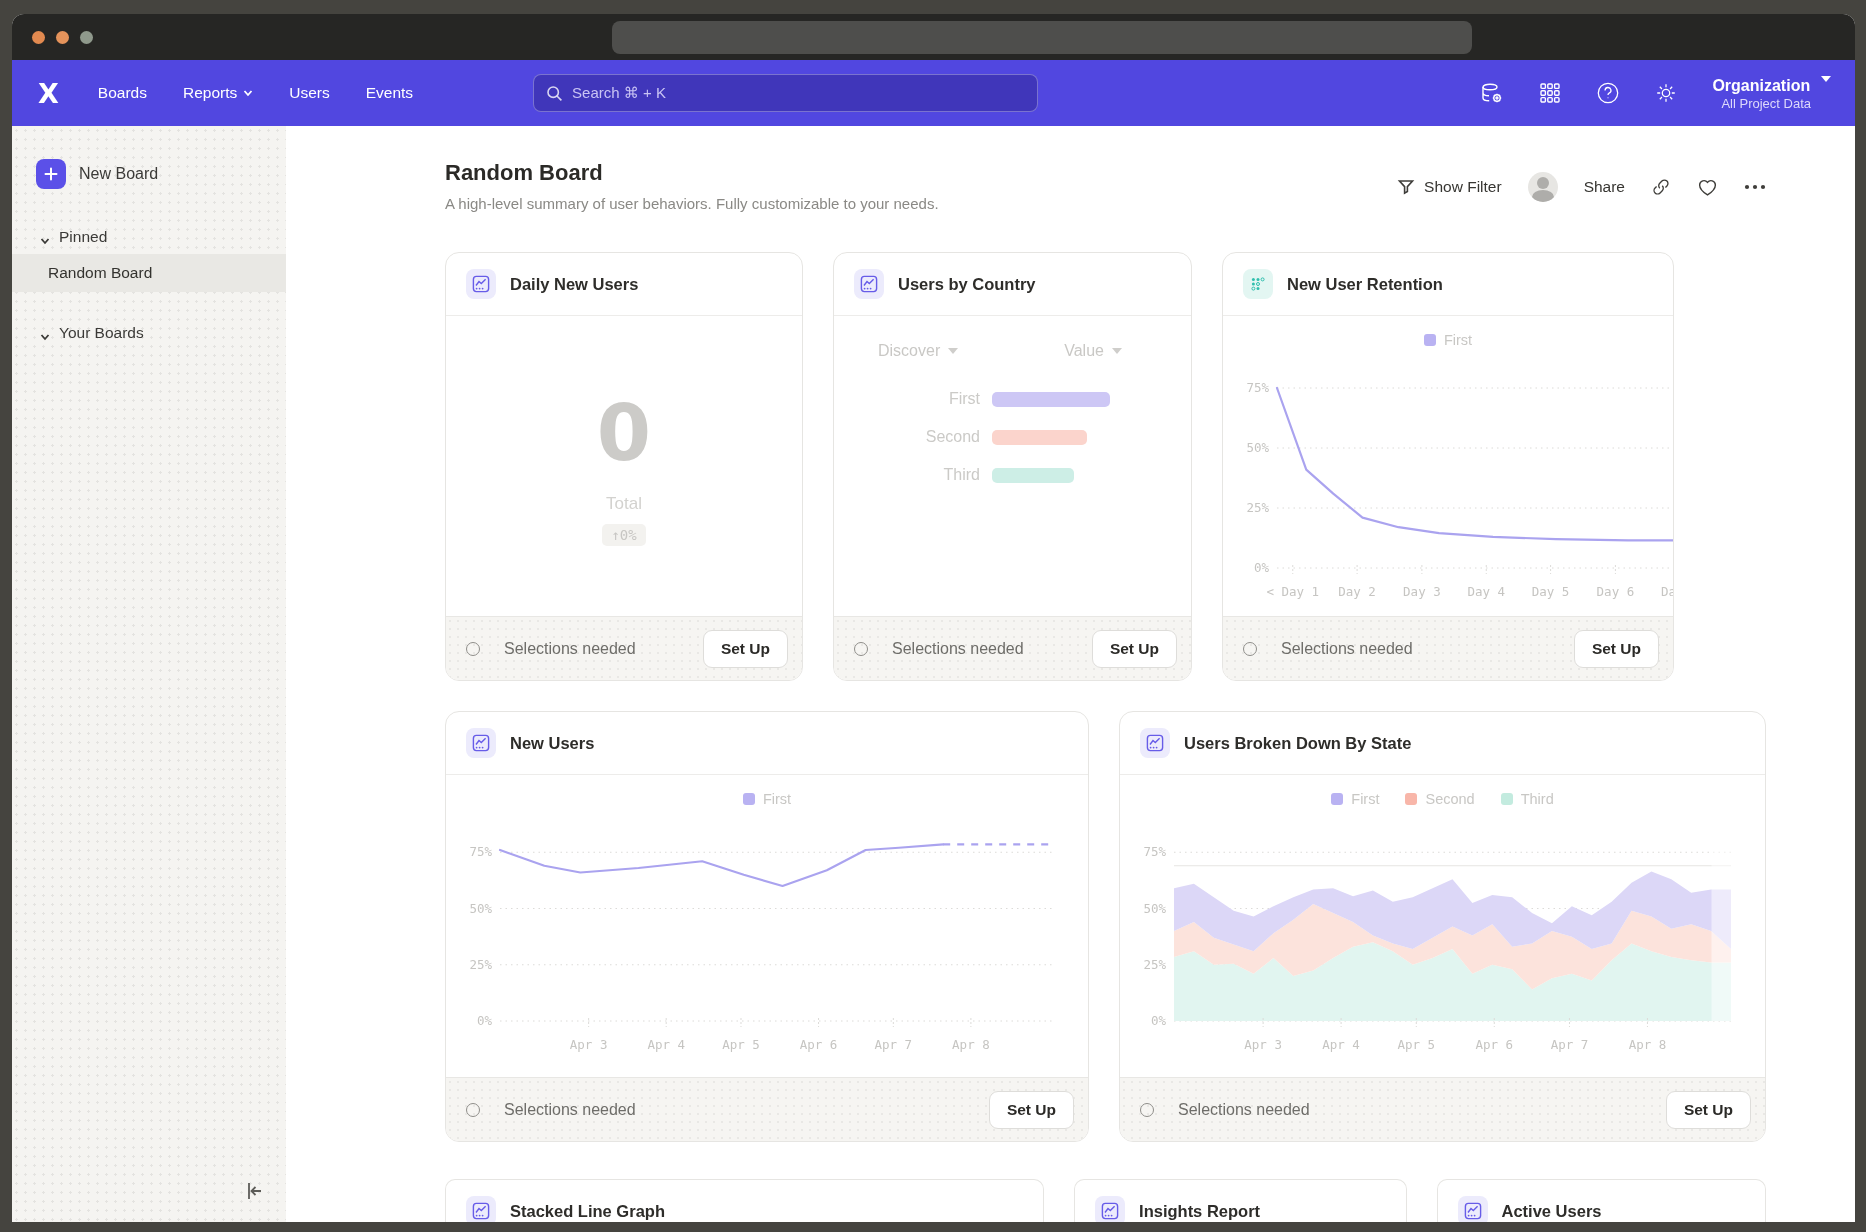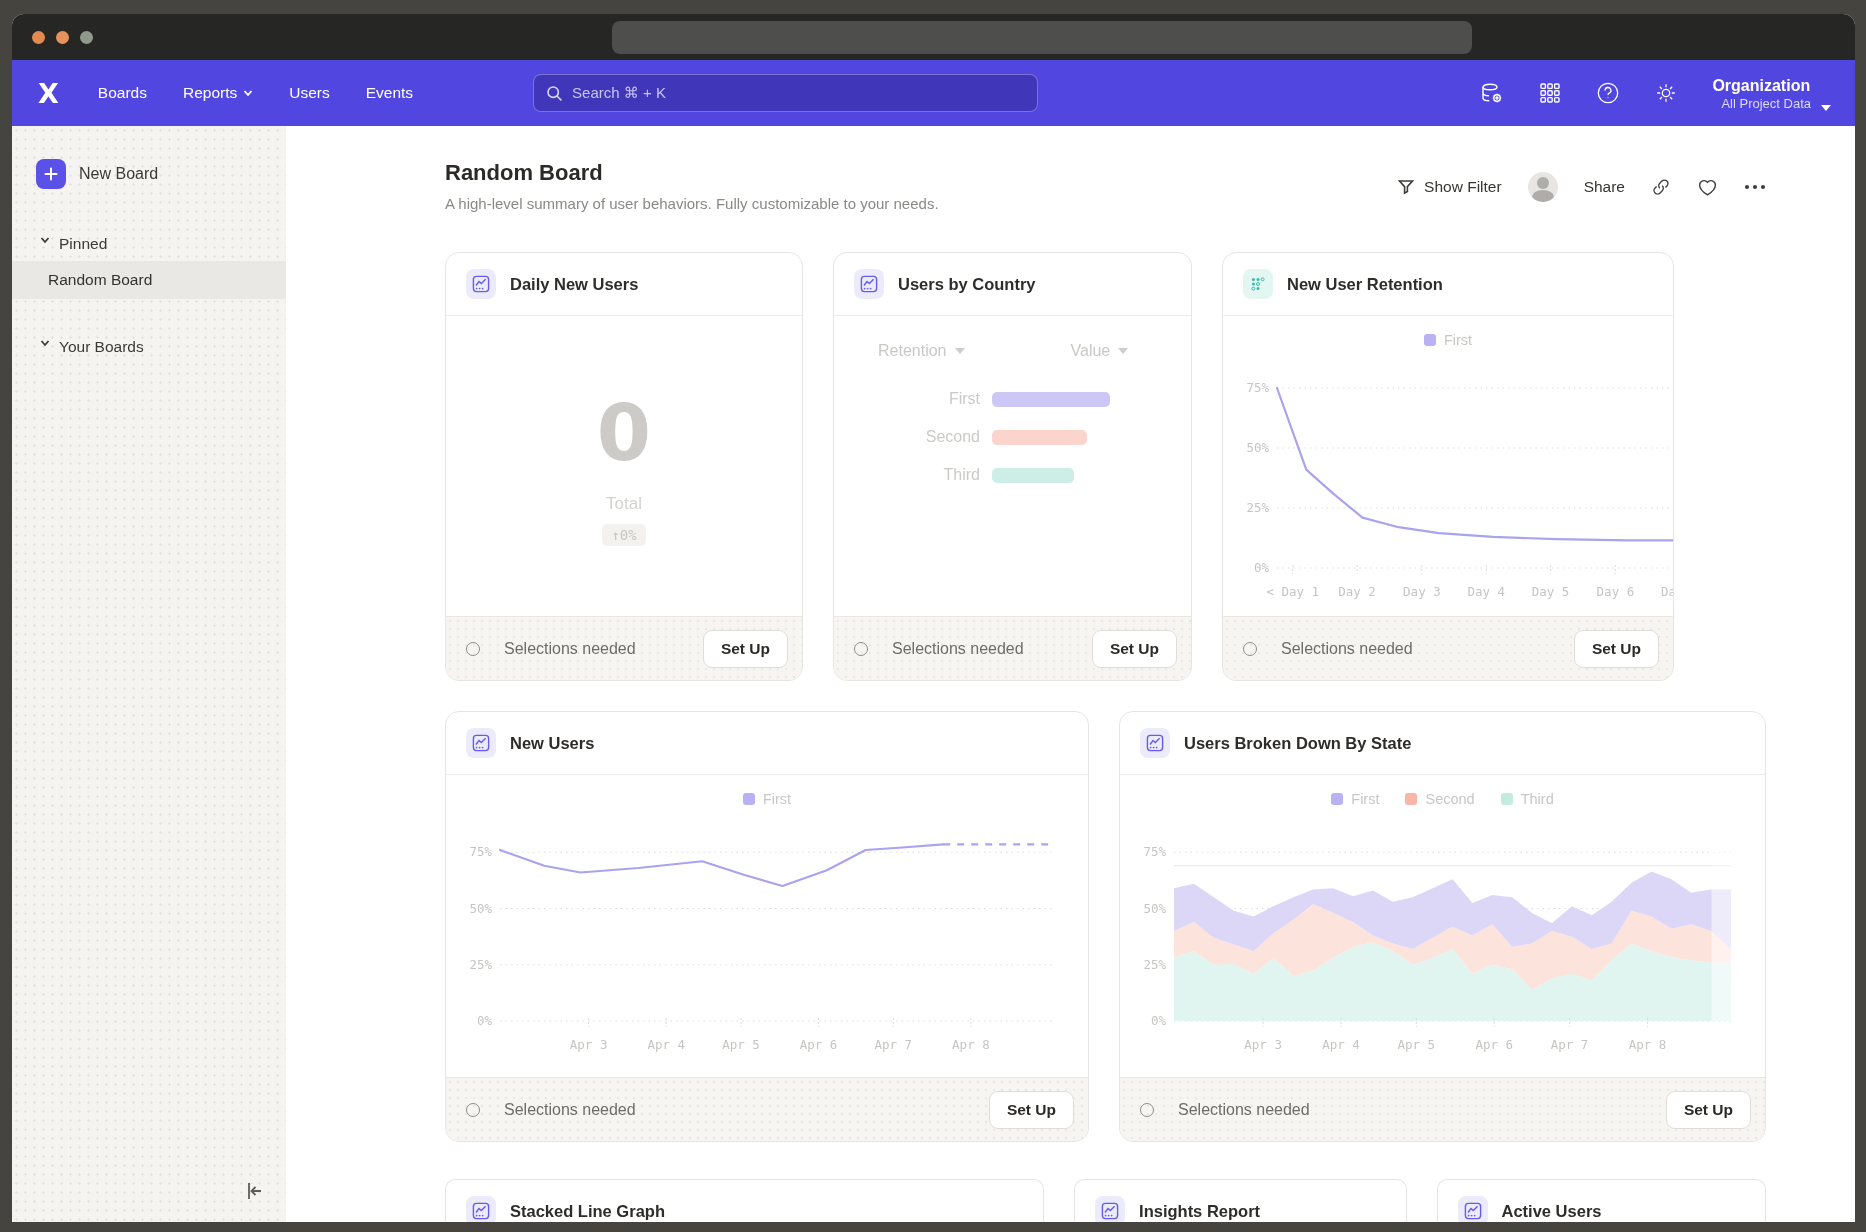--- a/index.html
+++ b/index.html
@@ -20,34 +20,34 @@
   .brand { font-size:27px; font-weight:bold; margin-left:26px; letter-spacing:-1px; font-family:"DejaVu Sans", sans-serif; cursor:pointer; }
   .nav-items { display:flex; align-items:center; gap:36px; margin-left:40px; }
   .nav-item { font-size:15.5px; display:flex; align-items:center; gap:6px; cursor:pointer; }
   .chev { width:10px; height:10px; fill:none; stroke:#fff; stroke-width:1.8; }
   .searchbox { margin-left:120px; width:505px; height:38px; background:rgba(20,10,90,.28); border:1px solid rgba(255,255,255,.30);
                border-radius:8px; display:flex; align-items:center; padding:0 12px; gap:9px; }
   .searchbox .ph { color:#c9c4f4; font-size:15px; }
   .nav-right { margin-left:auto; display:flex; align-items:center; gap:34px; margin-right:24px; }
   .nav-ico { width:24px; height:24px; display:flex; align-items:center; justify-content:center; cursor:pointer; }
   .nav-ico svg { stroke:#fff; fill:none; stroke-width:1.4; }
-  .org { display:flex; align-items:flex-end; gap:10px; cursor:pointer; }
+  .org { display:flex; align-items:flex-start; gap:10px; cursor:pointer; }
   .org-name { font-size:16px; font-weight:bold; line-height:1.25; }
   .org-sub { font-size:13px; color:#ddd9fb;margin-left:9px; }
 
   
   .app-body { flex:1 1 auto; display:flex; overflow:hidden; }
   .sidebar { width:274px; flex:0 0 auto; background:#f5f4f1;
              background-image:radial-gradient(#e4e3e0 1px, transparent 1.3px); background-size:9px 9px;
              position:relative; padding-top:26px; }
   .side-row { display:flex; align-items:center; gap:13px; padding:7px 0 7px 24px; font-size:16px; color:#3b3a37; cursor:pointer; }
   .side-ico { width:30px; height:30px; border-radius:8px; display:flex; align-items:center; justify-content:center; flex:0 0 auto; }
   .side-ico.dark { background:#353430; }
   .side-ico.purple { background:#5b50e8; }
-  .side-head { display:flex; align-items:flex-start; gap:9px; padding:8px 0 8px 28px; font-size:15.5px; color:#3b3a37; margin-top:31px; cursor:pointer; }
+  .side-head { display:flex; align-items:flex-end; gap:9px; padding:8px 0 8px 28px; font-size:15.5px; color:#3b3a37; margin-top:24px; cursor:pointer; }
   .side-head .chev { stroke:#3b3a37; }
   .side-sel { background:#e9e8e4; padding:10px 0 10px 36px; font-size:15.5px; color:#34332f; cursor:pointer; }
   .collapse-btn { position:absolute; right:20px; bottom:16px; cursor:pointer; }
   .collapse-btn svg { stroke:#5d5c58; stroke-width:1.8; fill:none; }
 
   .main { flex:1 1 auto; background:#fff; overflow:hidden; padding:34px 0 0 159px; }
   .content { width:1321px; }
 
   
   .board-head { display:flex; justify-content:space-between; align-items:flex-start; }
@@ -312,21 +312,21 @@
                   <circle cx="4.6" cy="13.6" r=".9" fill="#675ce8"></circle>
                       <circle cx="7.6" cy="13.6" r=".9" fill="#675ce8"></circle>
                       <circle cx="10.6" cy="13.6" r=".9" fill="#675ce8"></circle>
                     </svg>
                 </span>
                 <span class="card-title">Users by Country</span>
               </div>
               <div class="card-body">
                 <div class="uc-dd-row">
                   <div class="uc-dd">
-                    <span>Retention</span>
+                    <span>Discover</span>
                       <span class="tri"></span>
                   </div>
                   <div class="uc-dd">
                     <span>Value</span>
                       <span class="tri"></span>
                   </div>
                 </div>
                 <div class="uc-rows" id="uc-rows">
                     <div class="uc-row">
                       <span class="uc-label">First</span>

